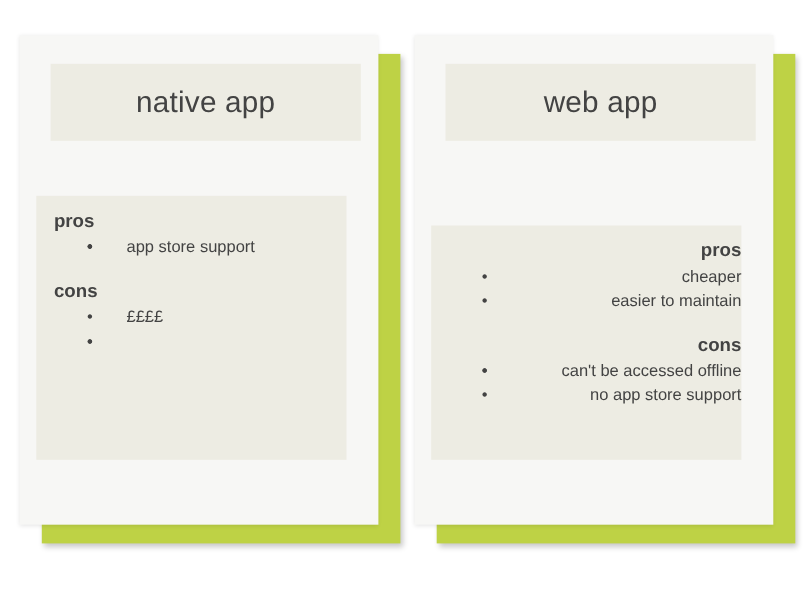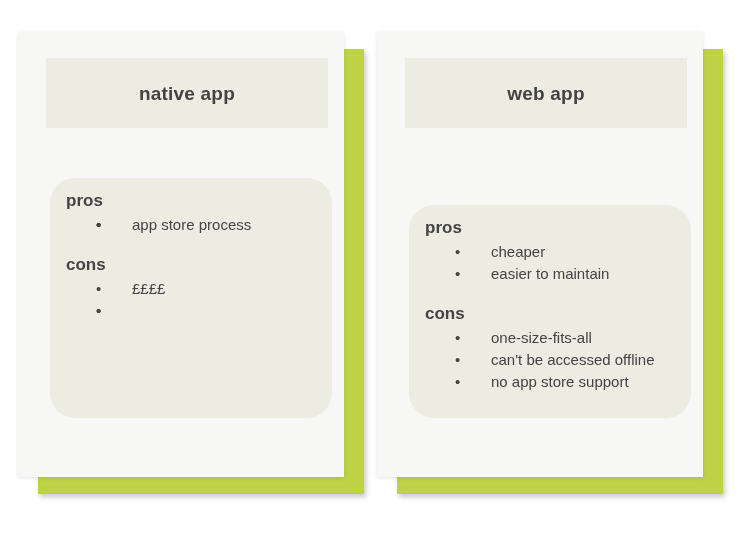--- a/index.html
+++ b/index.html
@@ -22,21 +22,21 @@
     width: 738px;
     height: 551px;
     background: #ffffff;
   }
 
   
   .card-stack {
     position: absolute;
   }
   .card-stack.left  { left: 18px;  top: 32px; width: 326px; height: 445px; }
-  .card-stack.right { left: 377px; top: 32px; width: 326px; height: 445px; }
+  .card-stack.right { left: 377px; top: 32px; width: 326px; height: 445px; text-align: right; }
 
   
   .accent-sheet {
     position: absolute;
     left: 20px;
     top: 17px;
     width: 326px;
     height: 445px;
     background: #bed245;
     box-shadow: 2px 3px 5px rgba(0,0,0,0.22);
@@ -59,35 +59,34 @@
     left: 28px;
     top: 26px;
     width: 282px;
     height: 70px;
     background: #edece3;
     display: flex;
     align-items: center;
     justify-content: center;
   }
   .title-text {
-    font-size: 19px;
-    font-weight: bold;
+    font-size: 27px;
+    font-weight: normal;
     color: #434343;
     letter-spacing: 0.2px;
     line-height: 1;
   }
 
   
   .content-band {
     position: absolute;
-    left: 32px;
+    left: 15px;
     background: #edece3;
     box-sizing: border-box;
     padding: 12px 0 14px 0;
-    border-radius: 25px;
   }
   .content-band.left-content  { top: 146px; width: 282px; height: 240px; }
   .content-band.right-content { top: 173px; width: 282px; height: 213px; }
 
   .section-head {
     font-size: 17px;
     font-weight: bold;
     color: #434343;
     margin: 0 0 1px 16px;
     line-height: 1.35;
@@ -136,21 +135,21 @@
         <div class="section-head">pros</div>
         <ul class="bullets">
           <li>
             <span class="dot">•</span>
           </li>
           <li>
             <span class="dot">•</span>
           </li>
           <li>
             <span class="dot">•</span>
-            <span>app store process</span>
+            <span>app store support</span>
           </li>
         </ul>
 
         <div class="section-gap"></div>
 
         <div class="section-head">cons</div>
         <ul class="bullets">
           <li>
             <span class="dot">•</span>
             <span>££££</span>
@@ -188,21 +187,20 @@
             <span>easier to maintain</span>
           </li>
         </ul>
 
         <div class="section-gap"></div>
 
         <div class="section-head">cons</div>
         <ul class="bullets">
           <li>
             <span class="dot">•</span>
-            <span>one-size-fits-all</span>
           </li>
           <li>
             <span class="dot">•</span>
             <span>can't be accessed offline</span>
           </li>
           <li>
             <span class="dot">•</span>
             <span>no app store support</span>
           </li>
         </ul>

